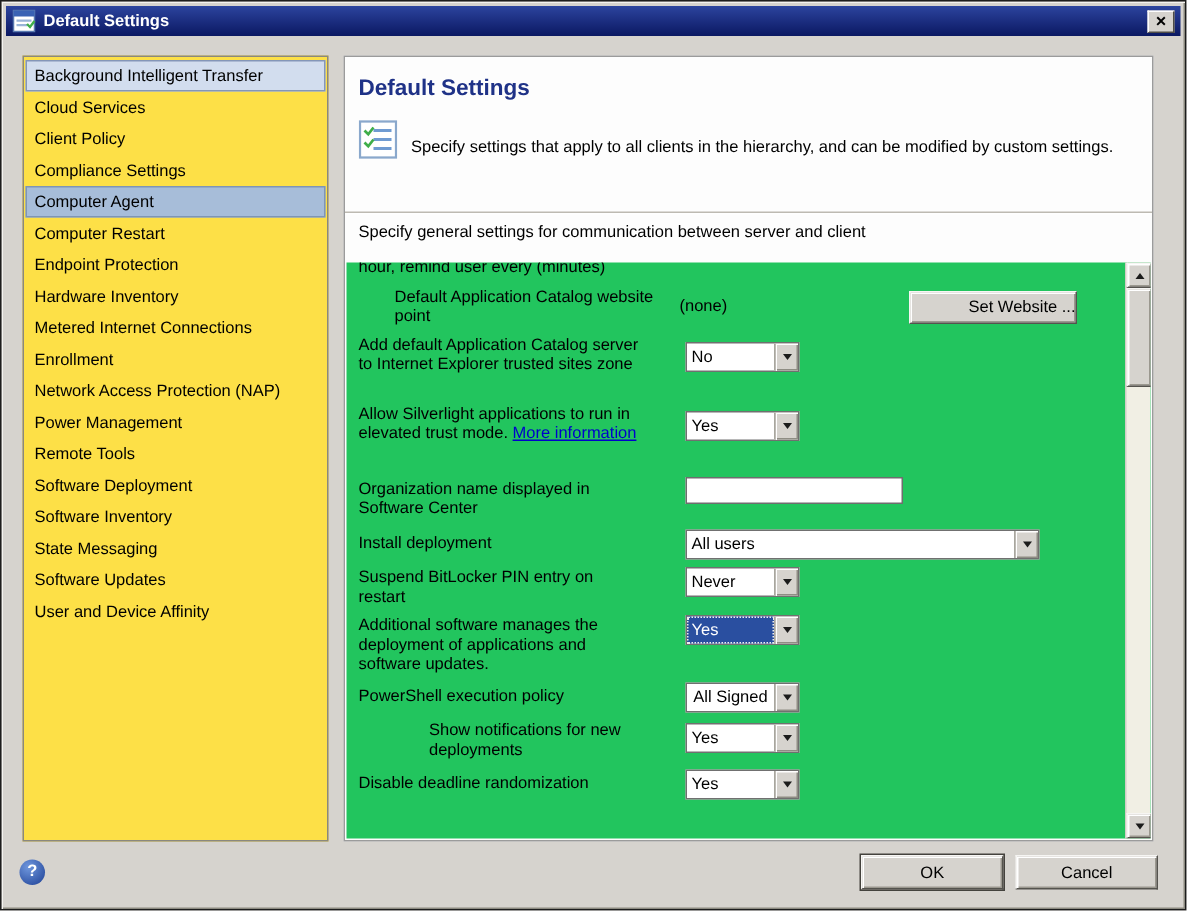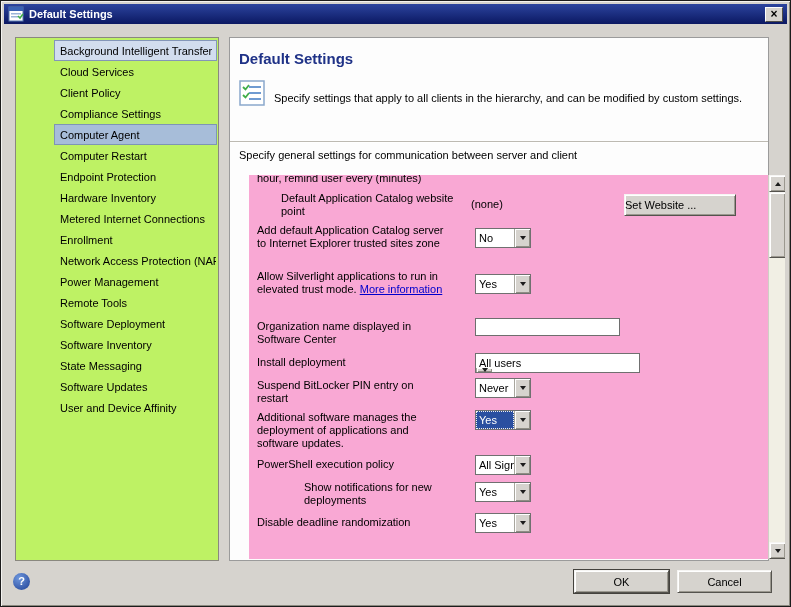--- a/index.html
+++ b/index.html
@@ -25,21 +25,21 @@
   .titlebar .t-text{font-weight:bold; font-size:11px; flex:1; white-space:nowrap;}
   .close-btn{
     width:18px; height:15px; background:#d6d3ce; color:#000;
     border:1px solid; border-color:#fdfdfd #4e4c47 #4e4c47 #fdfdfd;
     font-size:12px; font-weight:bold; line-height:12px; text-align:center; cursor:default;
     display:flex; align-items:center; justify-content:center;
   }
   
   .sidebar{
     position:absolute; left:14px; top:36px; width:204px; height:524px;
-    background:#bef264; border:1px solid #8a887f; padding-top:2px; overflow:hidden;padding-left:37px;
+    background:#fde047; border:1px solid #8a887f; padding-top:2px; overflow:hidden;
   }
   .side-item{
     height:21px; line-height:19px; padding:1px 5px; margin:0 1px;
     white-space:nowrap; overflow:hidden; border:1px solid transparent;
   }
   .side-item.focused{background:var(--sidebar-focused); border-color:#8496b8;}
   .side-item.selected{background:var(--sidebar-selected); border-color:#7e95b5;}
   
   .main{
     position:absolute; left:228px; top:36px; width:540px; height:524px;
@@ -49,38 +49,38 @@
     position:absolute; left:9px; top:12px; font-size:15px; font-weight:bold;
     color:var(--header-text);
   }
   .hdr-icon{position:absolute; left:9px; top:42px; width:26px; height:26px;}
   .main-desc{position:absolute; left:44px; top:54px; width:470px; line-height:13px;}
   .divider{position:absolute; left:0; top:103px; width:100%; height:2px;
     border-top:1px solid #bdbab2; border-bottom:1px solid #ffffff;}
   .section-heading{position:absolute; left:9px; top:111px; width:500px;}
   
   .settings{
-    position:absolute; left:19px; top:137px; width:536px; height:384px;
-    overflow:hidden; background:#f9a8d4;text-decoration:underline;
+    position:absolute; left:1px; top:137px; width:536px; height:384px;
+    overflow:hidden; background:#22c55e;text-decoration:underline;
   }
   .row-label{position:absolute; width:190px; line-height:13px;}
   .static-value{position:absolute; line-height:13px;}
   .link{color:var(--link); text-decoration:underline; cursor:pointer;}
   .btn{
     position:absolute; background:#d6d3ce; font-family:inherit; font-size:11px;
     border:1px solid; border-color:#f6f5f3 #55534e #55534e #f6f5f3;
     box-shadow:inset 1px 1px 0 #ffffff, inset -1px -1px 0 #9b988f;
-    text-align:left; cursor:default;
+    text-align:right; cursor:default;
   }
   .textbox{
     position:absolute; width:145px; height:18px; background:#fff;
     border:1px solid #6e6e6e; font-family:inherit; font-size:11px; padding:1px 3px;
   }
   .combo{
-    position:absolute; width:56px; height:20px; background:#fff;
+    position:absolute; width:76px; height:20px; background:#fff;
     border:1px solid #707070; display:flex; cursor:default;
   }
   .combo .val{flex:1; padding:3px 3px 0 3px; white-space:nowrap; overflow:hidden; line-height:13px;}
   .combo.focused .val{background:var(--focus-selection); color:#fff; outline:1px dotted #f0f0f0; outline-offset:-1px;}
   .combo .drop{
     width:16px; flex:0 0 auto; background:#d6d3ce; border-left:1px solid #a8a69e;
     box-shadow:inset 1px 1px 0 #fff, inset -1px -1px 0 #8f8d84;
     display:flex; align-items:center; justify-content:center;
   }
   .tri-down{width:0; height:0; border-left:3px solid transparent; border-right:3px solid transparent; border-top:4px solid #1c1c1c;}
@@ -197,21 +197,21 @@
         <span class="val">Yes</span>
         <span class="drop">
             <i class="tri-down"></i>
           </span>
       </div>
 
       <div class="row-label" style="left:8px; top:145px;">Organization name displayed in Software Center</div>
       <input class="textbox" style="left: 226px; top: 143px;" type="text" value="">
 
       <div class="row-label" style="left:8px; top:181px;">Install deployment</div>
-      <div class="combo" style="left:226px; top:178px; width:165px;flex-direction:column;">
+      <div class="combo" style="left:226px; top:178px; width:236px;">
         <span class="val">All users</span>
         <span class="drop">
             <i class="tri-down"></i>
           </span>
       </div>
 
       <div class="row-label" style="left:8px; top:204px;">Suspend BitLocker PIN entry on restart</div>
       <div class="combo" style="left:226px; top:203px;">
         <span class="val">Never</span>
         <span class="drop">

